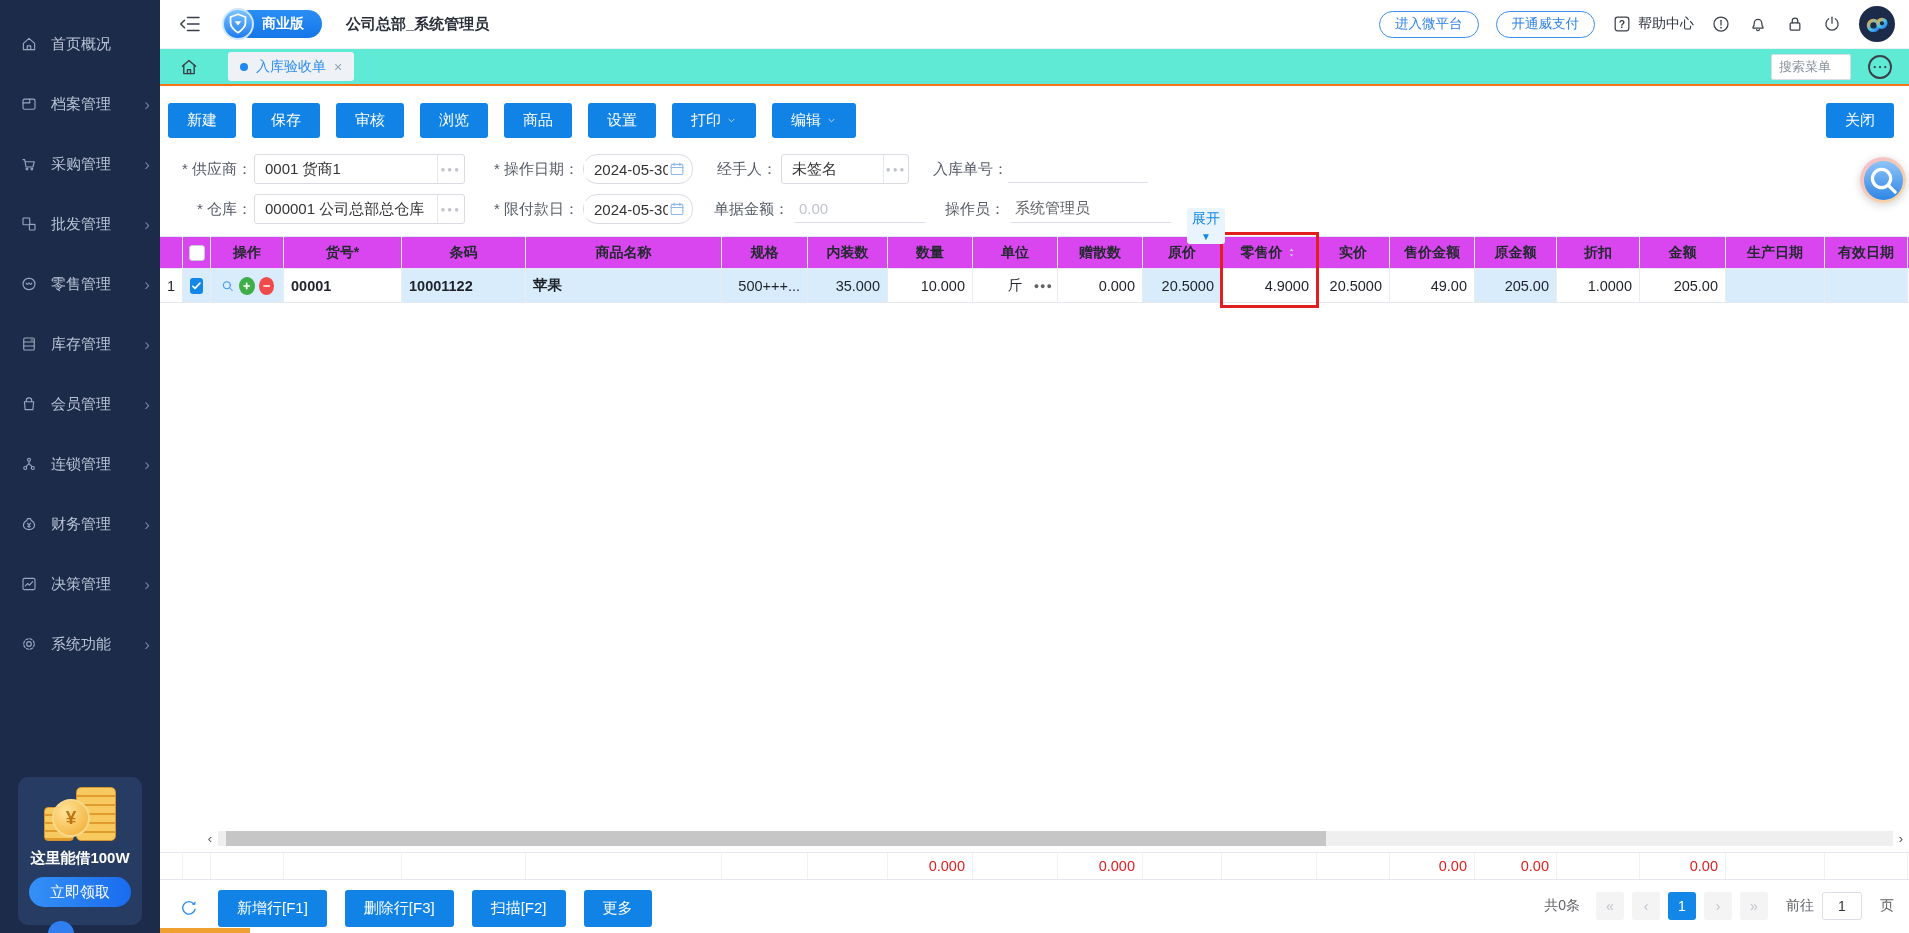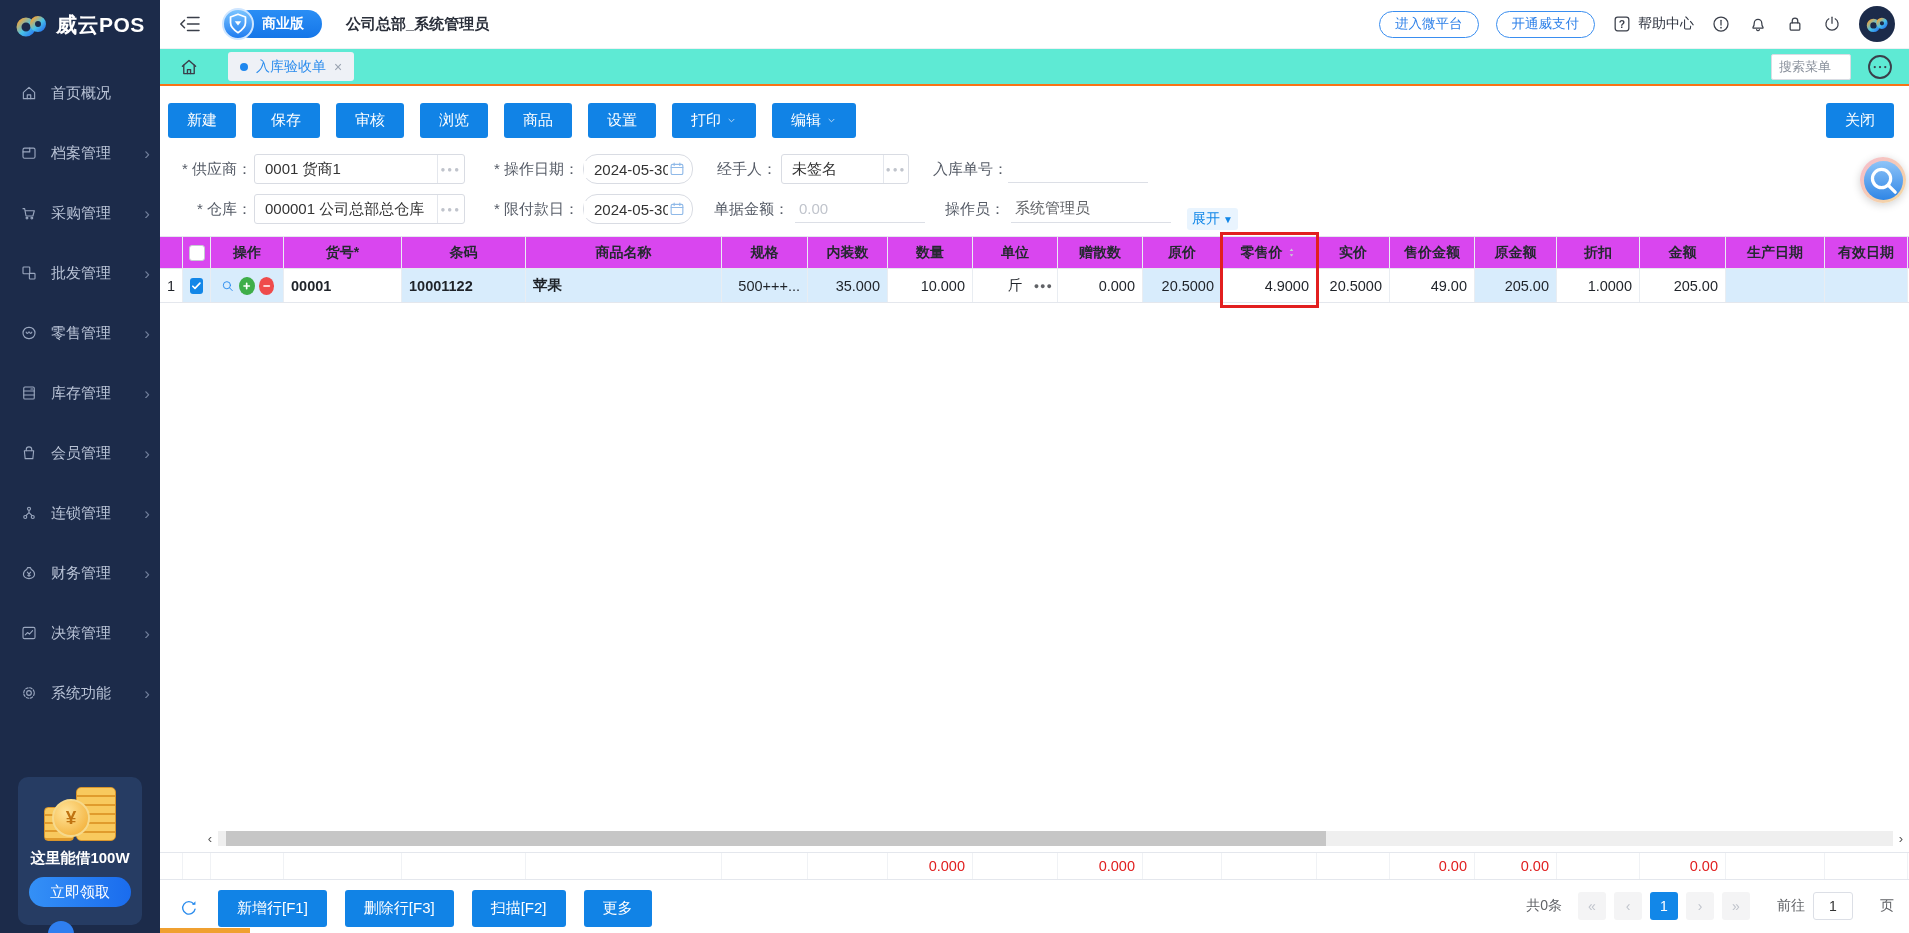--- a/index.html
+++ b/index.html
@@ -67,21 +67,21 @@
   .lab-r { text-align:right; display:inline-block; }
   .inp-group { display:flex; align-items:center; height:30px; border:1px solid #d9dce3; border-radius:3px; background:#fff; }
   .inp-group input { border:none; outline:none; height:28px; font-size:15px; color:#333; padding:0 10px; width:100%; background:transparent; }
   .inp-append { width:32px; align-self:stretch; border-left:1px solid #e4e7ed; display:flex; align-items:center; justify-content:center; color:#c0c4cc; font-size:8px; letter-spacing:2px; cursor:pointer; }
   .date-box { display:flex; align-items:center; height:30px; border:1px solid #d9dce3; border-radius:14px; }
   .date-box input { border:none; outline:none; width:84px; font-size:15px; color:#333; padding:0 0 0 10px; }
   .date-box .cal { width:18px; height:18px; color:#8fb9e8; margin-right:6px; display:flex; }
   .date-box .cal svg { width:18px; height:18px; }
   .underline-inp { border:none; border-bottom:1px solid #dcdfe6; outline:none; height:28px; font-size:15px; color:#606266; background:transparent; }
   .underline-inp::placeholder { color:#c0c4cc; }
-  .expand-link { position:absolute; top:122px; left:1027px; background:#e9f4fe; border-radius:3px; padding:2px 5px; color:#1287e8; font-size:14px; cursor:pointer; display:flex; align-items:center; gap:3px; z-index:6; }
+  .expand-link { position:absolute; top:122px; left:1027px; background:#e9f4fe; border-radius:3px; padding:2px 5px; color:#1287e8; font-size:14px; cursor:pointer; display:flex; align-items:center; gap:3px; z-index:6;flex-direction:column; }
   .expand-link .tri { font-size:10px; }
 
   
   .grid { position:absolute; top:150px; left:0; width:1749px; }
   .grid-header { display:flex; height:33px; background:#d946ef; border-top:1px solid #e4e7ed; border-bottom:1px solid #e4e7ed; }
   .hcell { display:flex; align-items:center; justify-content:center; gap:2px; border-right:1px solid #e9edf2; font-size:14px; font-weight:bold; color:#24292f; overflow:hidden; white-space:nowrap; flex:0 0 auto; }
   .sort-ic { width:13px; height:13px; color:#c9ced6; display:flex; }
   .sort-ic svg { width:13px; height:13px; }
   .grid-row { display:flex; height:34px; border-bottom:1px solid #e4e7ed; }
   .dcell { display:flex; align-items:center; padding:0 7px; border-right:1px solid #e9edf2; font-size:14.5px; color:#1f2329; overflow:hidden; white-space:nowrap; flex:0 0 auto; position:relative; }
@@ -109,21 +109,21 @@
   .scell { display:flex; align-items:center; justify-content:flex-end; padding:0 7px; border-right:1px solid #f0f2f5; font-size:14.5px; color:#e02020; flex:0 0 auto; }
   .bottombar { position:absolute; top:802px; left:0; width:1749px; height:40px; display:flex; align-items:center; }
   .refresh-ic { width:22px; height:22px; color:#2b8ced; margin:0 18px 0 18px; display:flex; cursor:pointer; }
   .refresh-ic svg { width:22px; height:22px; }
   .bottom-btns { display:flex; gap:18px; }
   .bottom-btns .btn-blue { height:37px; }
   .pager { position:absolute; right:15px; top:806px; display:flex; align-items:center; gap:8px; }
   .pg-total { color:#606266; font-size:14px; margin-right:8px;text-align:center; }
   .pg-btn { width:28px; height:28px; border-radius:3px; background:#f4f4f5; color:#c0c4cc; display:flex; align-items:center; justify-content:center; font-size:14px; cursor:pointer; }
   .pg-active { background:#1287e8; color:#fff; font-size:14px; }
-  .pg-goto { color:#606266; font-size:14px; margin-left:19px; }
+  .pg-goto { color:#606266; font-size:14px; margin-left:10px; }
   .pg-input { width:40px; height:28px; border:1px solid #dcdfe6; border-radius:3px; text-align:center; font-size:14px; color:#333; outline:none; }
   .orange-bar { position:absolute; left:0; bottom:0; width:90px; height:5px; background:#f0a030; }
   .float-search { position:absolute; top:71px; left:1700px; width:46px; height:46px; border-radius:50%; background:linear-gradient(135deg,#f6bccd,#f3d9a0); display:flex; align-items:center; justify-content:center; box-shadow:0 2px 8px rgba(0,0,0,.18); cursor:pointer; z-index:8; }
   .float-search-inner { width:39px; height:39px; border-radius:50%; background:linear-gradient(180deg,#8ec4f8,#2f86e6); display:flex; align-items:center; justify-content:center; color:#fff; }
   .float-search-inner svg { width:20px; height:20px; stroke-width:2; }
 </style>
 </head>
 <body>
 
 <svg width="0" height="0" style="position:absolute">
@@ -132,27 +132,20 @@
       <stop offset="0" stop-color="#f0a63c"></stop>
         <stop offset="0.55" stop-color="#49c3e8"></stop>
         <stop offset="1" stop-color="#2b7ff0"></stop>
     </linearGradient>
   </defs>
 </svg>
 
 <div class="app">
 
   <aside class="sidebar">
-    <div class="logo">
-      <svg width="34" height="28" viewBox="0 0 34 28">
-        <circle cx="12" cy="16" r="7" stroke="url(#cloudgrad)" stroke-width="5" fill="none"></circle>
-        <circle cx="24" cy="13" r="5.5" stroke="url(#cloudgrad)" stroke-width="5" fill="none"></circle>
-      </svg>
-      <span class="logo-text">威云POS</span>
-    </div>
     <nav class="nav" id="sidebar-nav">
         <div class="nav-item">
           <span class="nav-ic">
             <svg viewBox="0 0 24 24" fill="none" stroke="currentColor" stroke-width="1.5" stroke-linecap="round" stroke-linejoin="round" style="width:100%;height:100%">
               <path d="M4.5 11.2 12 4.5l7.5 6.7V19.5H4.5z"></path>
               <path d="M9.7 19.5v-5h4.6v5"></path>
             </svg>
           </span>
           <span>首页概况</span>
         </div>

